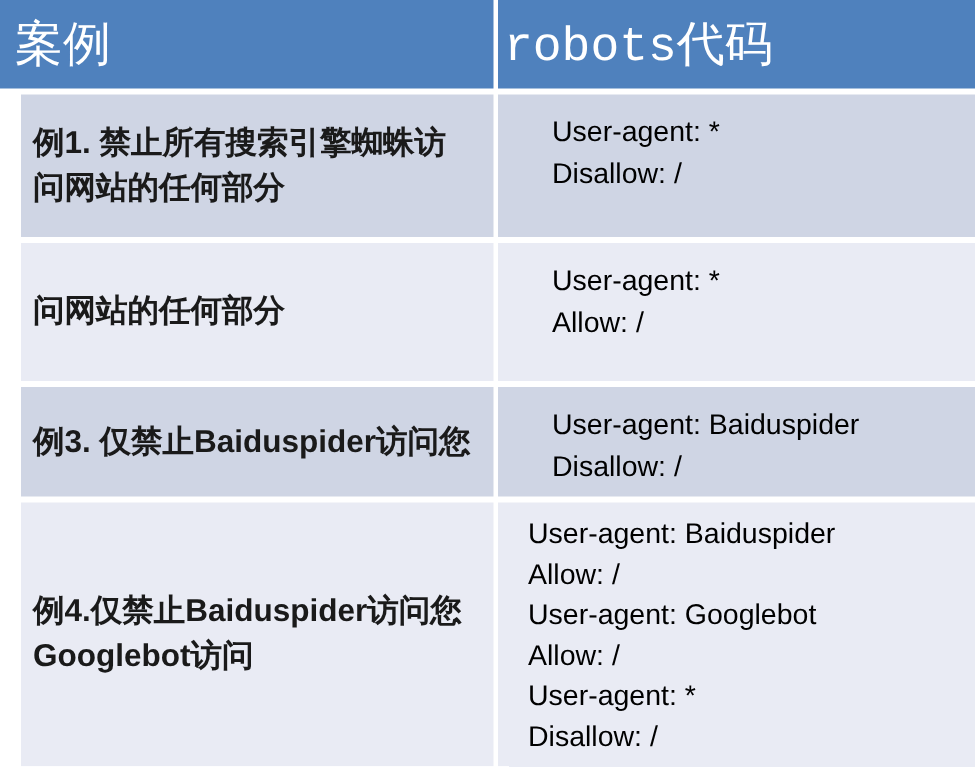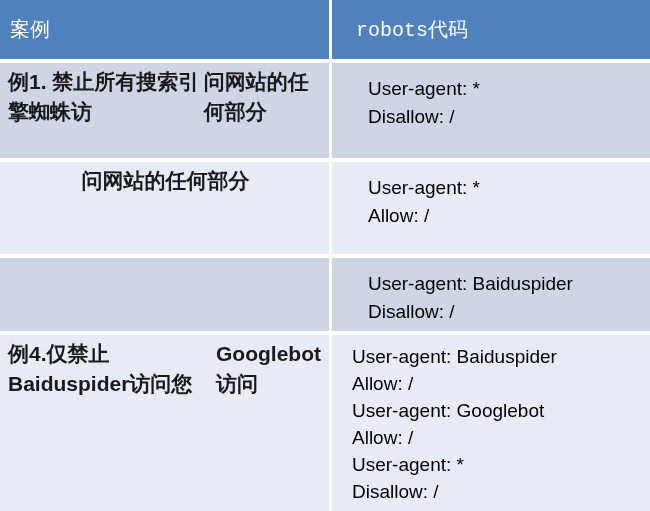--- a/index.html
+++ b/index.html
@@ -11,35 +11,36 @@
     gap:4px 3px;
     background:#ffffff;
     box-sizing:border-box;
     overflow:hidden;
   }
   .cell { box-sizing:border-box; overflow:hidden; }
   .hcell {
     background:var(--header-bg,#4f81bd);
     color:var(--header-text,#ffffff);
     font-family:"Liberation Mono","DejaVu Sans Mono",monospace;
-    font-size:20px;
+    font-size:32px;
     display:flex; align-items:center;
     padding-left:10px;
   }
-  .hcell.right { padding-left:24px; }
+  .hcell.right { padding-left:4px; }
   .band-a { background:var(--band-dark,#cfd5e4); }
   .band-b { background:var(--band-light,#e9ebf4); }
   .case {
     font-family:"Liberation Sans","DejaVu Sans",sans-serif;
     font-weight:bold;
     font-size:21px;
     line-height:30px;
     color:var(--body-text,#1a1a1a);
-    display:flex; flex-direction:row; justify-content:center;
+    display:flex; flex-direction:column; justify-content:center;
     padding:4px 6px 4px 8px;
+    margin-left:14px;
   }
   .code {
     font-family:Liberation Sans, sans-serif;
     font-size:19px;
     line-height:28px;
     color:#000000;
     padding:12px 4px 4px 36px;
   }
   .code.tight {
     padding:8px 4px 4px 20px;
@@ -69,20 +70,21 @@
 
   <div class="cell case band-b">
       <div>问网站的任何部分</div>
     </div>
   <div class="cell code band-b">
       <div>User-agent: *</div>
       <div>Allow: /</div>
     </div>
 
   <div class="cell case band-a">
+      <div>例3. 仅禁止Baiduspider访问您</div>
     </div>
   <div class="cell code band-a">
       <div>User-agent: Baiduspider</div>
       <div>Disallow: /</div>
     </div>
 
   <div class="cell case band-b">
       <div>例4.仅禁止Baiduspider访问您</div>
       <div>Googlebot访问</div>
     </div>

